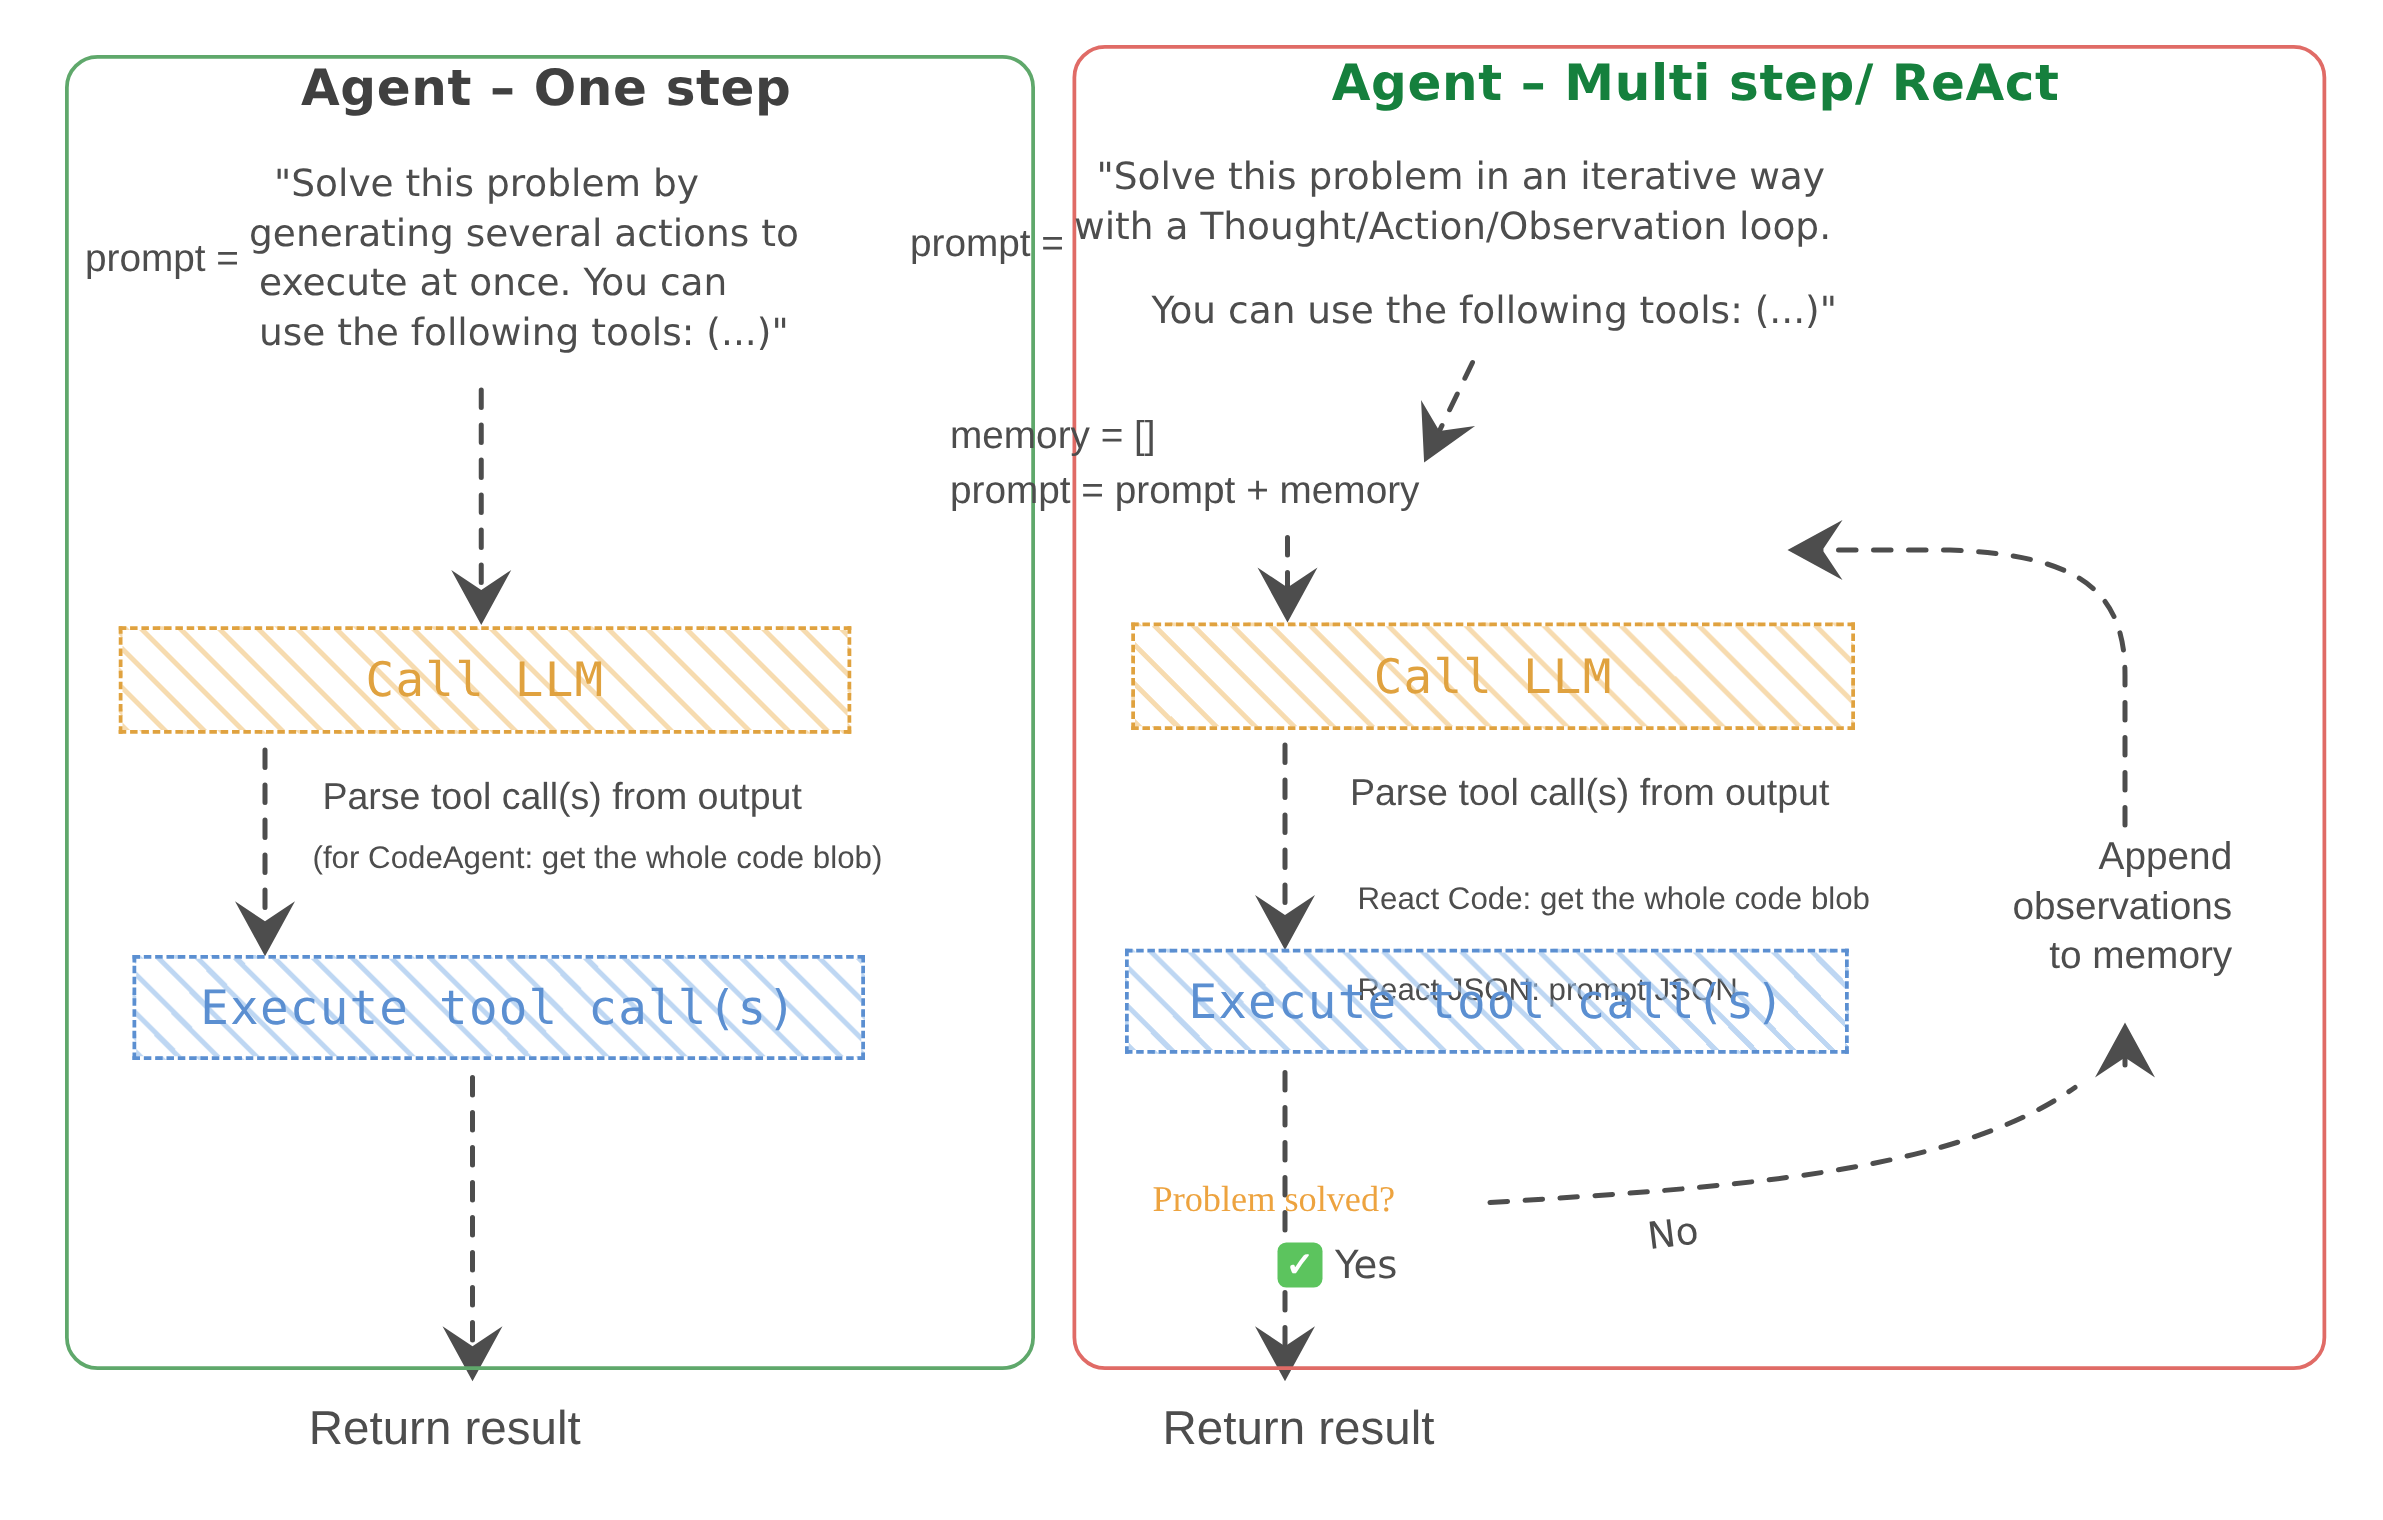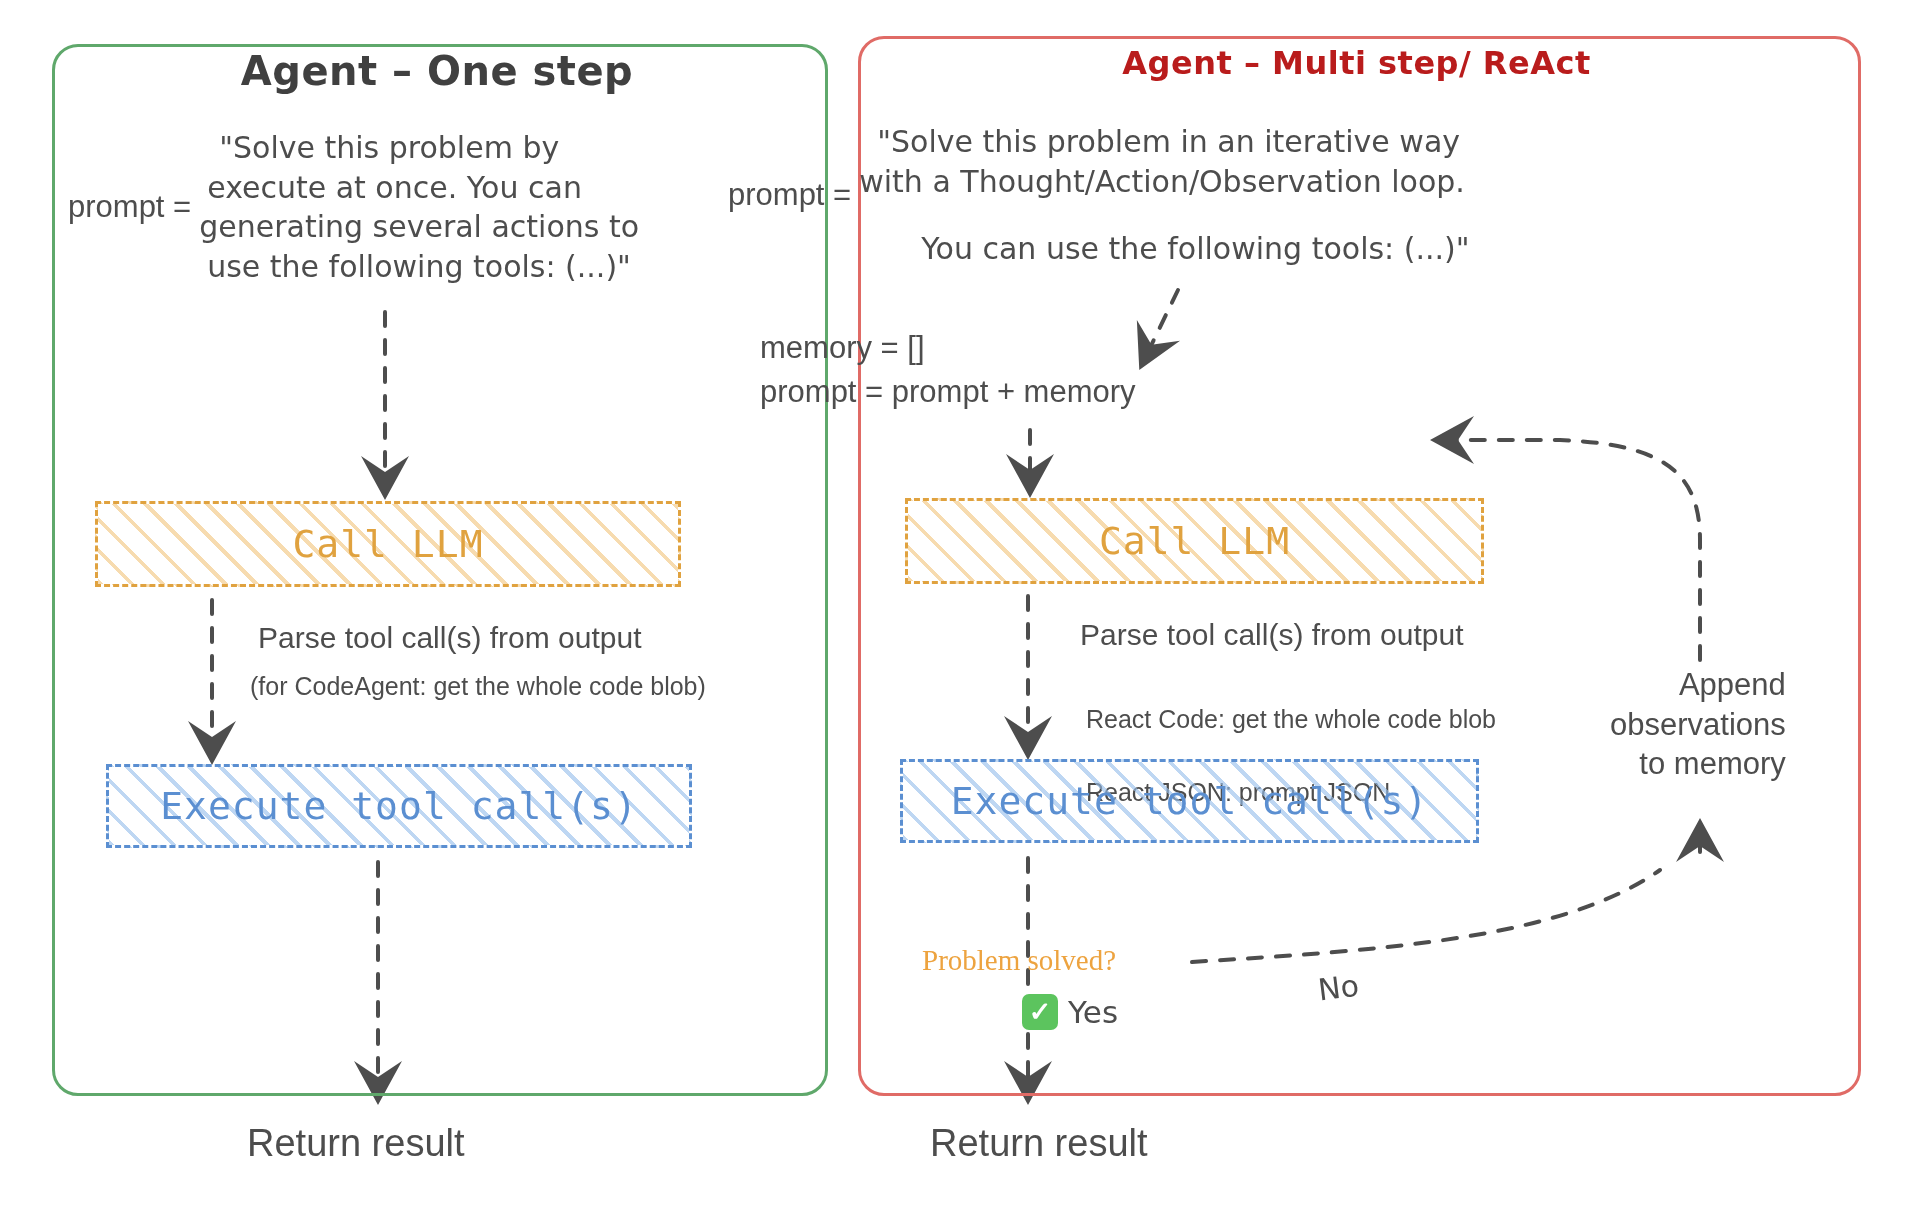--- a/index.html
+++ b/index.html
@@ -15,21 +15,21 @@
   .panel{position:absolute;border-radius:26px;border:3px solid;background:transparent;}
   #panel-left{left:52px;top:44px;width:770px;height:1046px;border-color:#5fa86b;}
   #panel-right{left:858px;top:36px;width:997px;height:1054px;border-color:#e06b66;}
 
   .panel-title{
     position:absolute;text-align:center;white-space:nowrap;
     font-family:"DejaVu Sans", sans-serif;
     font-weight:700;letter-spacing:.5px;
   }
   #title-left{left:52px;top:48px;width:770px;font-size:40px;color:#404040;}
-  #title-right{left:858px;top:44px;width:997px;font-size:32px;color:#b91c1c;}
+  #title-right{left:858px;top:44px;width:997px;font-size:40px;color:#15803d;}
 
   
   .prompt-row{position:absolute;display:flex;align-items:center;}
   .prompt-label{
     font-size:31px;color:#4d4d4d;white-space:nowrap;
     font-family:"Liberation Sans", sans-serif;padding-right:8px;
   }
   .prompt-text{
     font-family:"DejaVu Sans", sans-serif;
     font-size:30px;line-height:1.32;color:#4d4d4d;
@@ -140,22 +140,22 @@
     </g>
   </svg>
 
   <div class="panel" id="panel-left"></div>
   <div class="panel-title" id="title-left">Agent – One step</div>
 
   <div class="prompt-row" id="prompt-left">
     <div class="prompt-label">prompt =</div>
     <div class="prompt-text">
       <span class="ln c">"Solve this problem by</span>
+      <span class="ln">generating several actions to</span>
       <span class="ln c2">execute at once. You can</span>
-      <span class="ln">generating several actions to</span>
       <span class="ln c2">use the following tools: (...)"</span>
     </div>
   </div>
 
   <div class="hbox llm" id="llm-left">
     <span>Call LLM</span>
   </div>
 
   <div class="anno" id="parse-left">Parse tool call(s) from output</div>
   <div class="anno" id="parse-left-sub">(for CodeAgent: get the whole code blob)</div>

